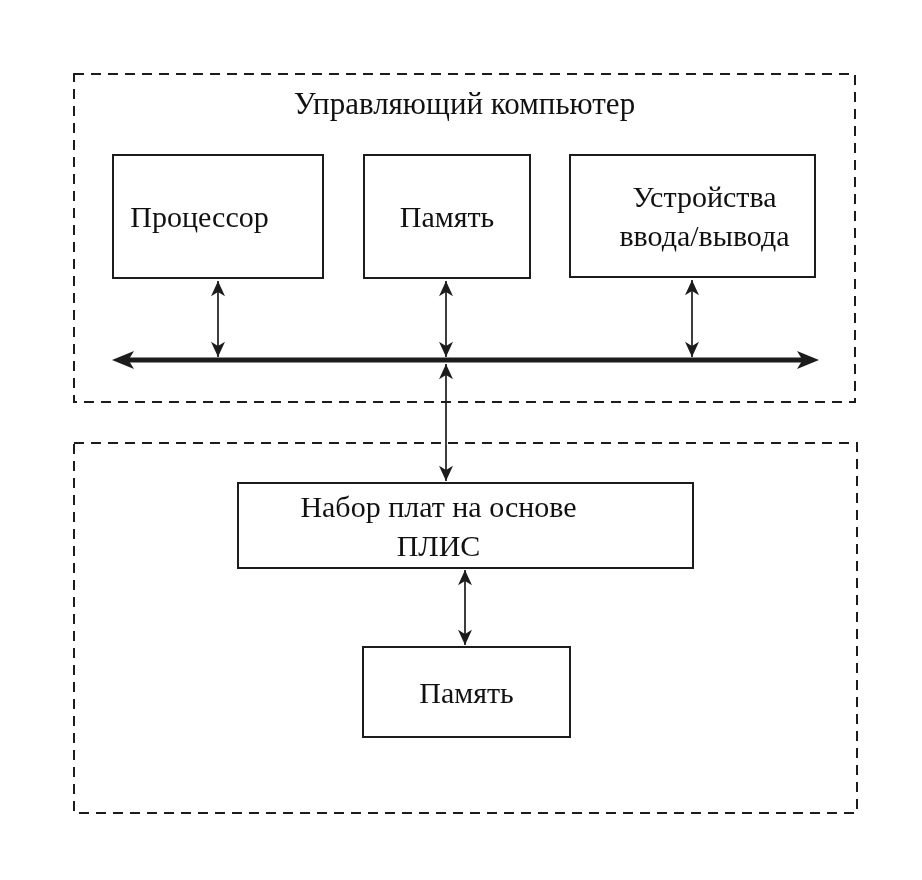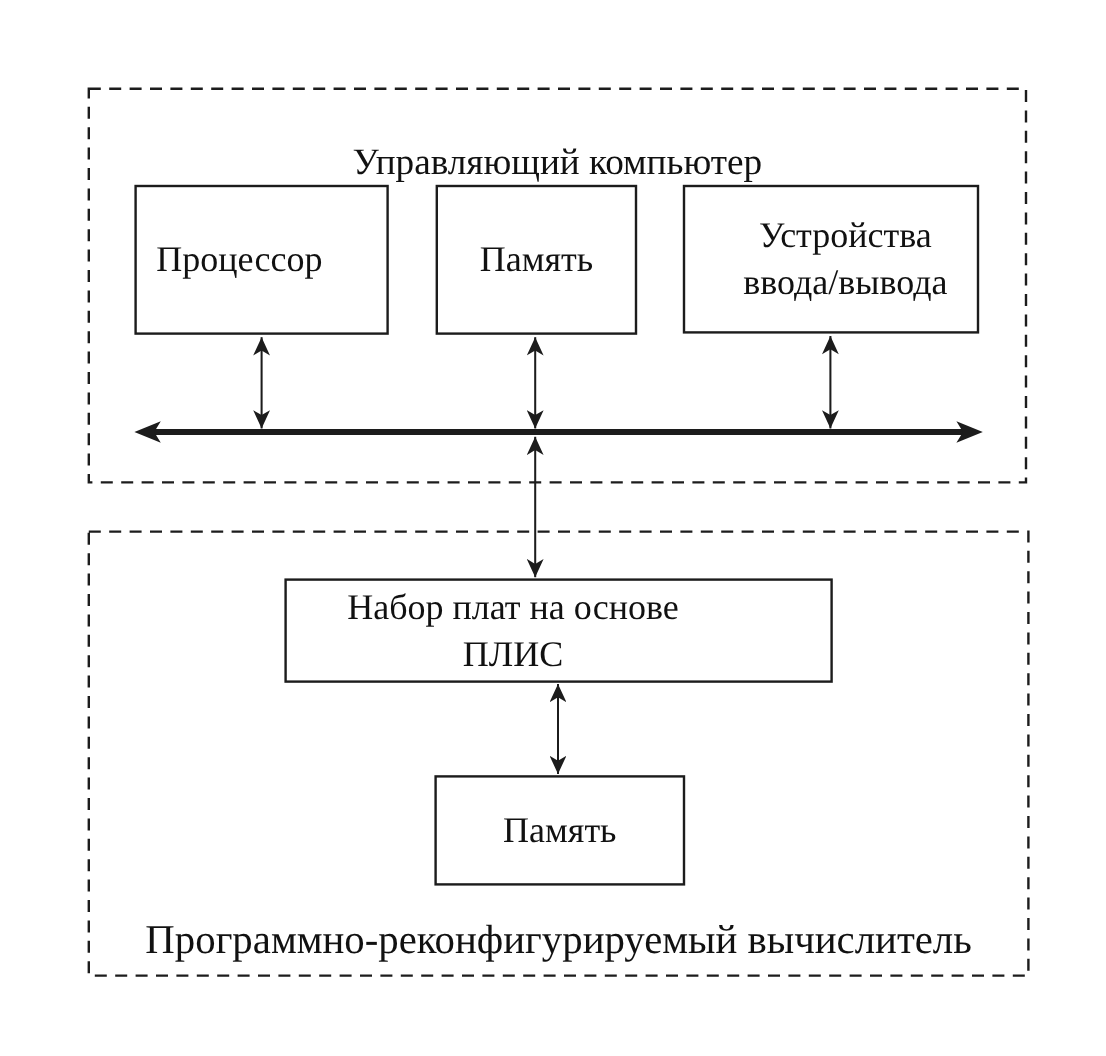--- a/index.html
+++ b/index.html
@@ -33,21 +33,20 @@
   }
   .box-label {
     font-size: 30px;
     line-height: 1.3;
   }
   .multiline {
     white-space: pre-line;
   }
   .group-title {
     font-size: 31px;
-    margin-top: 31px;
   }
   .group-footer {
     font-size: 34px;
   }
 </style>
 </head>
 <body>
 
 <div class="canvas">
 
@@ -83,20 +82,19 @@
 
   <div class="label group-title" style="left:74px; top:82px; width:781px; height:44px;">Управляющий компьютер</div>
 
   <div class="label box-label" style="left:113px; top:155px; width:173px; height:123px;">Процессор</div>
 
   <div class="label box-label" style="left:364px; top:155px; width:166px; height:123px;">Память</div>
 
   <div class="label box-label multiline" style="left:570px; top:155px; width:269px; height:122px;text-align:center;">Устройства
 ввода/вывода</div>
 
-  <div class="label box-label multiline" style="left:239px; top:483px; width:377px; height:85px;">Набор плат на основе
+  <div class="label box-label multiline" style="left:250px; top:483px; width:377px; height:85px;">Набор плат на основе
 ПЛИС</div>
 
   <div class="label box-label" style="left:363px; top:647px; width:207px; height:90px;">Память</div>
 
-  <div class="label group-footer" style="left:74px; top:760px; width:783px; height:48px;">Программно-реконфигурируемый вычислитель</div>
 
 </div>
 
 </body></html>

